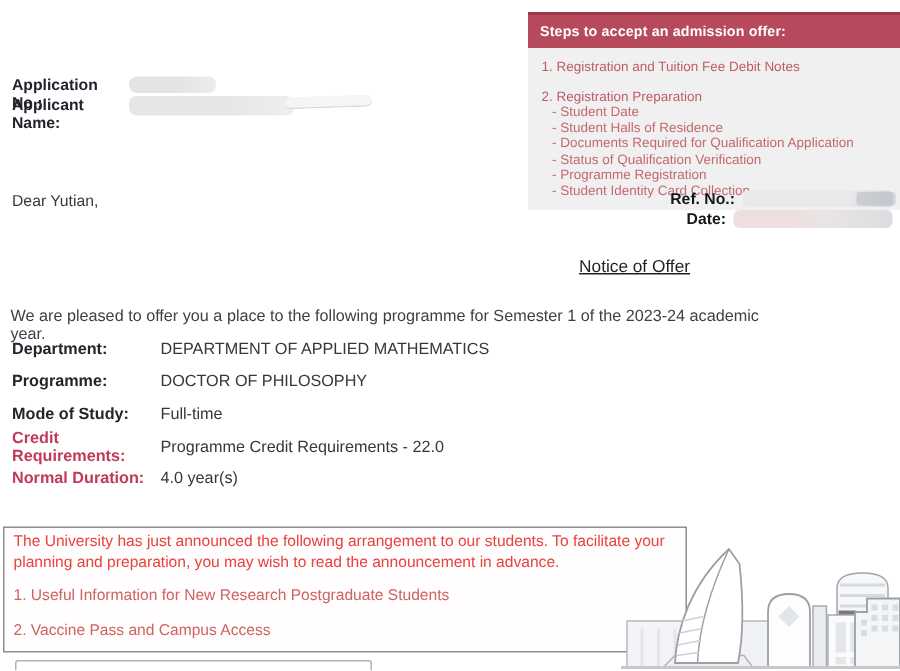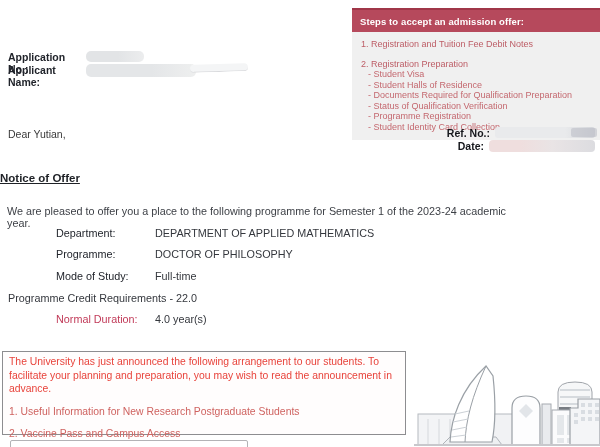--- a/index.html
+++ b/index.html
@@ -39,35 +39,35 @@
   .ref-row { display:flex; justify-content:flex-end; align-items:center; height:13.5px; gap:5px; }
   .ref-row .lbl { font-weight:bold; color:#15171c; }
   .redact.ref-no { width:100px; height:11px; background:linear-gradient(90deg,#e9eaec 70%,#d3d5da); border-radius:3px; position:relative; }
   .redact.ref-no::after { content:""; position:absolute; right:-2px; top:1px; width:26px; height:9px; background:#b9bcc4; opacity:.55; border-radius:2px; }
   .redact.date { width:106px; height:12px; border-radius:4px; background:linear-gradient(90deg,#efdede 30%,#e9e4e5 60%,#dcdce0); }
   .print-row { display:flex; justify-content:flex-end; align-items:center; gap:4px; margin-top:3px; }
   .print-link { color:#c2202c; font-weight:bold; text-decoration:underline; font-size:10.5px; cursor:pointer; }
 
   
   .notice-title {
-    position:absolute; left:0; top:172px; width:460px; text-align:left;
-    font-size:11.5px; font-weight:bold; text-decoration:underline; color:#1e2126;
+    position:absolute; left:0; top:172px; width:460px; text-align:right;
+    font-size:11.5px; font-weight:normal; text-decoration:underline; color:#1e2126;
   }
   .intro { position:absolute; left:7px; top:205px; width:520px; font-size:10.8px; color:#3c3f45; }
 
   
   .details { position:absolute; left:8px; top:222px; width:480px; }
   .d-row { display:flex; height:21.6px; align-items:center; font-size:10.8px; }
-  .d-row .d-lbl { width:99px; font-weight:normal; color:#22252c; flex:none;margin-left:48px; }
+  .d-row .d-lbl { width:99px; font-weight:bold; color:#22252c; flex:none; }
   .d-row.hl .d-lbl { color:#c13a58; }
   .d-row .d-val { color:#34373d; }
 
   
   .announcement {
-    position:absolute; left:2px; top:351px; width:404px; height:84px;
+    position:absolute; left:2px; top:351px; width:456px; height:84px;
     border:1px solid #8d8d90; background:#fffdfd; padding:3px 6px 4px 6px;
     font-size:10.4px; line-height:13.5px;
   }
   .announcement .ann-text { color:#e8433b; }
   .ann-link { color:#cf6360; margin-top:9px; cursor:pointer; }
 
   
   .partial-box {
     position:absolute; left:10px; top:440px; width:238px; height:14px;
     border:1px solid #b3b3b6; border-radius:2px 2px 0 0; background:#fff;
@@ -79,23 +79,23 @@
 </head>
 <body>
 
 <div class="page">
 
   <div class="steps-panel">
     <div class="steps-header">Steps to accept an admission offer:</div>
     <div class="steps-body">
       <div class="steps-item first">1. Registration and Tuition Fee Debit Notes</div>
       <div class="steps-item">2. Registration Preparation</div>
-      <div class="steps-sub">- Student Visa</div>
+      <div class="steps-sub">- Student Date</div>
       <div class="steps-sub">- Student Halls of Residence</div>
-      <div class="steps-sub">- Documents Required for Qualification Preparation</div>
+      <div class="steps-sub">- Documents Required for Qualification Application</div>
       <div class="steps-sub">- Status of Qualification Verification</div>
       <div class="steps-sub">- Programme Registration</div>
       <div class="steps-sub">- Student Identity Card Collection</div>
     </div>
   </div>
 
   <div class="app-fields">
     <div class="field-row">
       <span class="lbl">Application No.:</span>
       <span class="redact app-no"></span>
@@ -130,20 +130,21 @@
     </div>
     <div class="d-row">
       <span class="d-lbl">Programme:</span>
       <span class="d-val">DOCTOR OF PHILOSOPHY</span>
     </div>
     <div class="d-row">
       <span class="d-lbl">Mode of Study:</span>
       <span class="d-val">Full-time</span>
     </div>
     <div class="d-row hl">
+      <span class="d-lbl">Credit Requirements:</span>
       <span class="d-val">Programme Credit Requirements - 22.0</span>
     </div>
     <div class="d-row hl">
       <span class="d-lbl">Normal Duration:</span>
       <span class="d-val">4.0 year(s)</span>
     </div>
   </div>
 
   <div class="announcement">
     <div class="ann-text">The University has just announced the following arrangement to our students. To facilitate your planning and preparation, you may wish to read the announcement in advance.</div>

